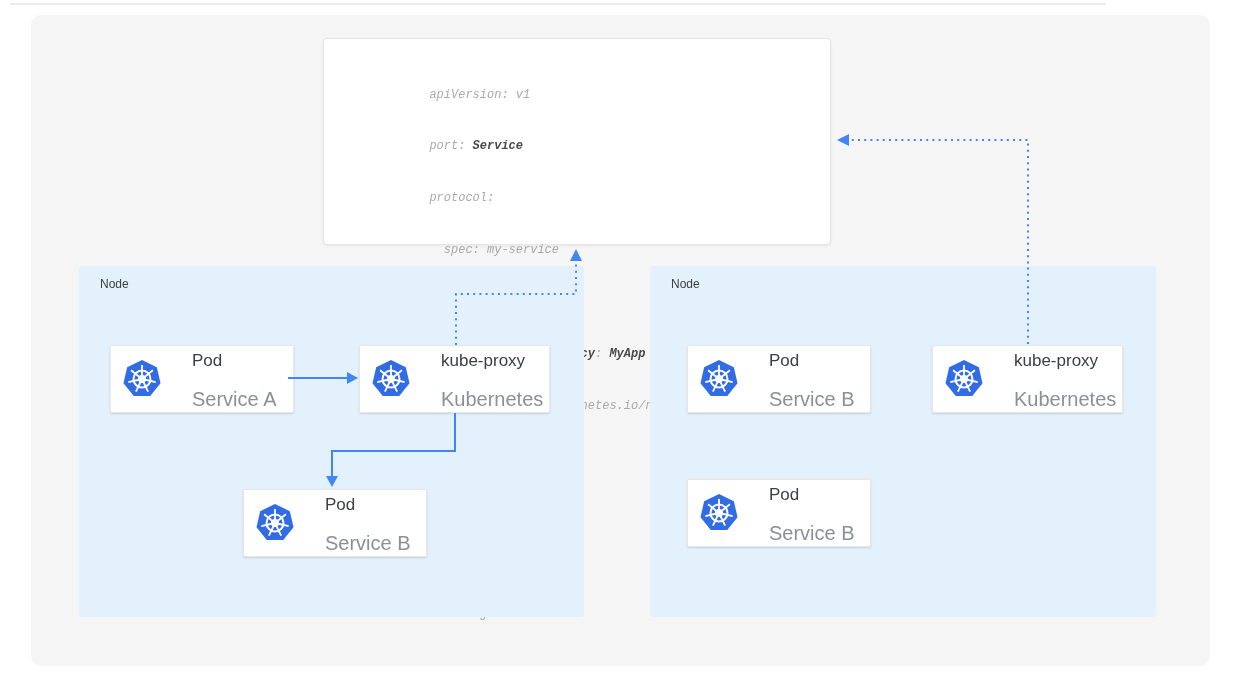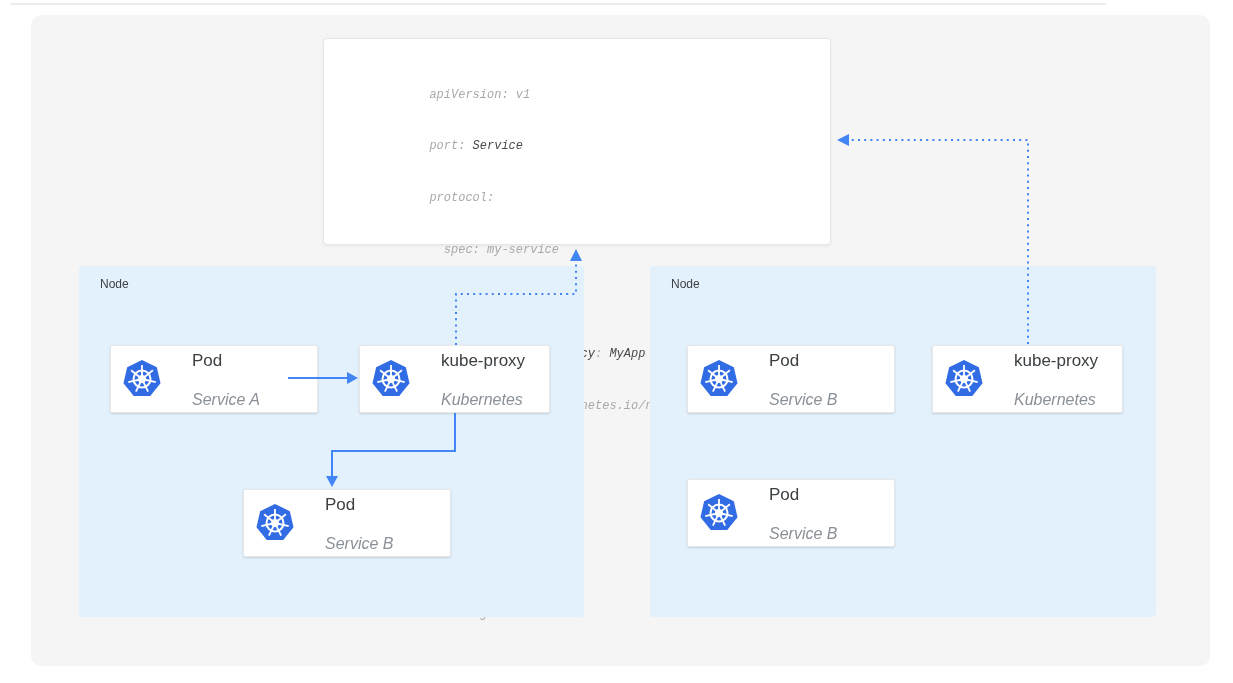--- a/index.html
+++ b/index.html
@@ -14,42 +14,42 @@
             background:var(--canvas-bg,#f5f5f5); border-radius:10px; }
 
   
   .manifest { position:absolute; left:323px; top:38px; width:508px; height:207px;
               background:var(--card-bg,#ffffff); border:1px solid #e6e6e6;
               border-radius:4px; box-shadow:0 1px 3px rgba(0,0,0,.06);
               display:flex; justify-content:center; padding-top:13px; }
   .ycol { font-family:"Liberation Mono", monospace; font-style:italic;
           font-size:12px; line-height:17.3px; color:var(--yaml-text,#a9a9a9);
           white-space:pre; }
-  .ycol .b { font-weight:normal; color:var(--yaml-bold-text,#4a4a4a); }
+  .ycol .b { font-weight:bold; color:var(--yaml-bold-text,#4a4a4a); }
 
   
   .node { position:absolute; width:505px; height:351px;
           background:var(--node-bg,#e3f1fd); border-radius:3px; }
   .node-l { left:79px; top:266px; }
   .node-r { left:650px; top:266px; width:506px; }
   .node-label { position:absolute; left:21px; top:11px; font-size:12px;
                 color:var(--node-label-text,#3c4043); }
 
   
   .card { position:absolute; height:68px; background:var(--card-bg,#ffffff);
           border:1px solid var(--card-border,#e7e7e7); border-radius:2px;
           box-shadow:0 1px 2px rgba(60,64,67,.18);
           display:flex; align-items:center; }
-  .card.pod { width:208px; }
+  .card.pod { width:184px; }
   .card.kp  { width:191px; }
   .card .icon { width:40px; height:40px; margin-left:11px; flex:none; }
   .card .txt { margin-left:30px; }
   .card .title { font-size:17px; line-height:21px; color:var(--title-text,#3c4043); }
-  .card .subtitle { font-size:16px; line-height:19px; margin-top:19px;
-                    color:var(--subtitle-text,#8a9097);font-style:italic; }
+  .card .subtitle { font-size:20px; line-height:19px; margin-top:19px;
+                    color:var(--subtitle-text,#8a9097); }
 
   
   .pos-a  { left:31px;  top:79px; }
   .pos-b  { left:280px; top:79px; }
   .pos-c  { left:164px; top:223px; }
   .pos-d  { left:37px;  top:79px; }
   .pos-e  { left:282px; top:79px; }
   .pos-f  { left:37px;  top:213px; }
 
   

